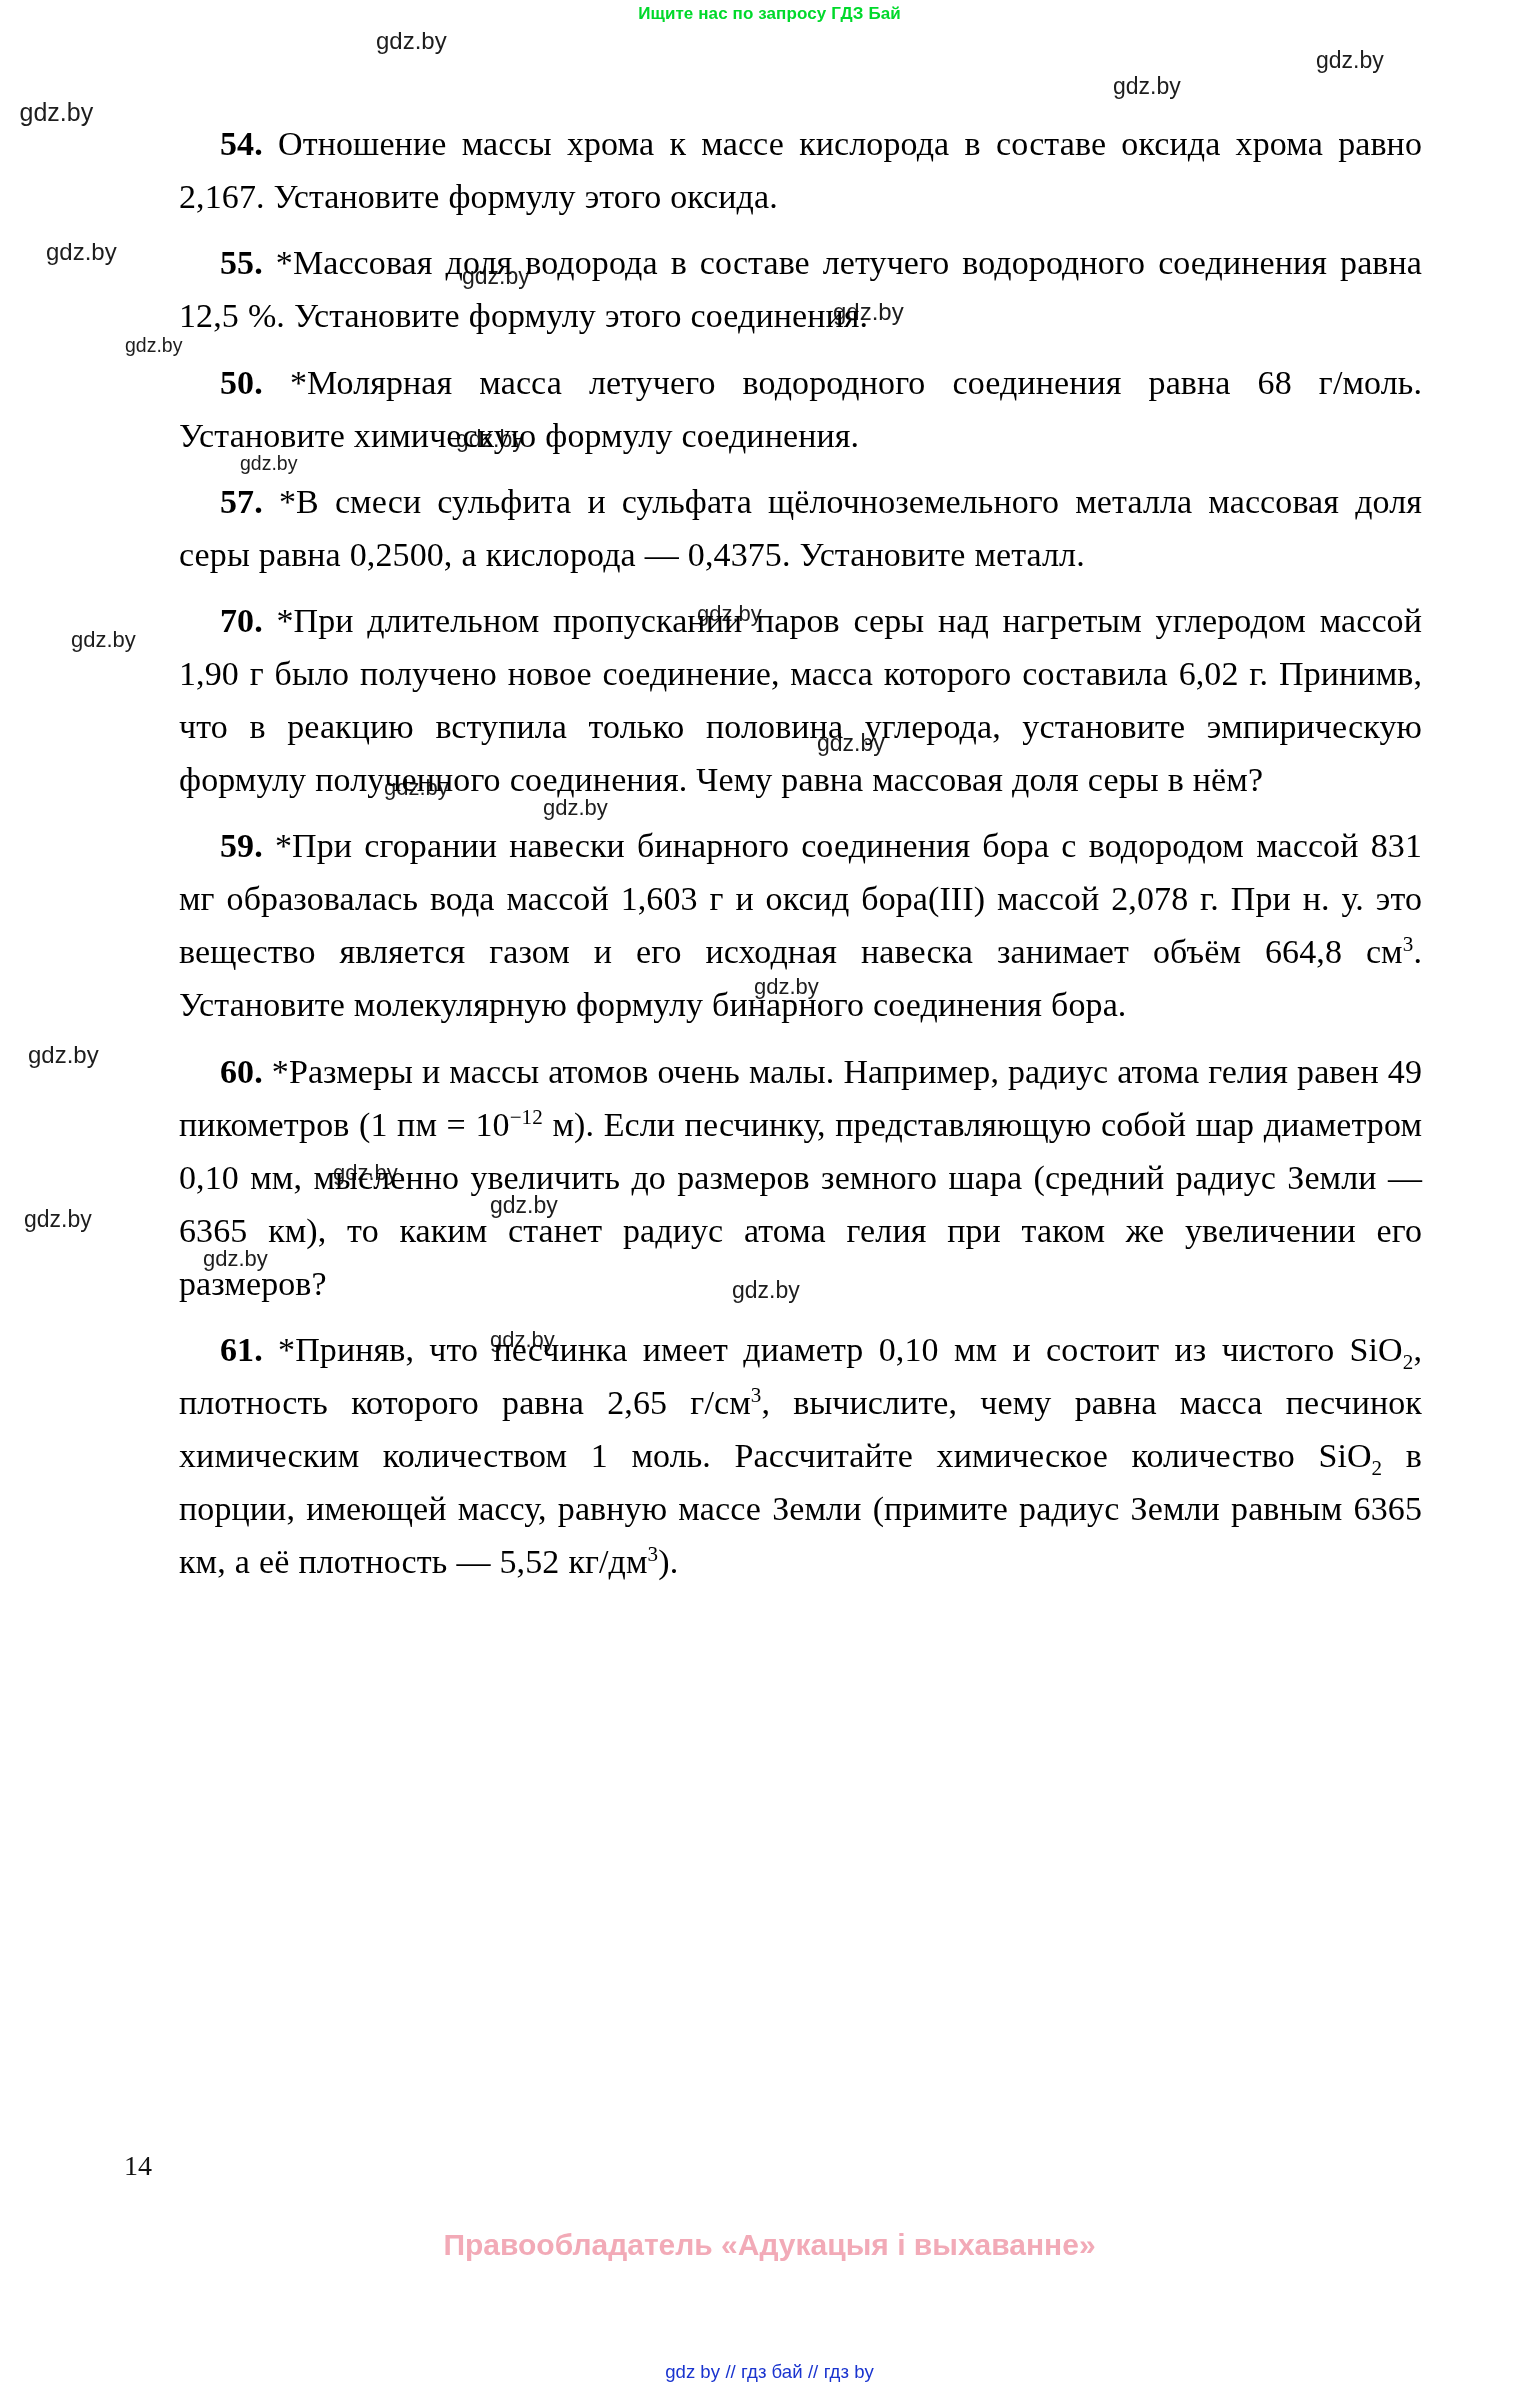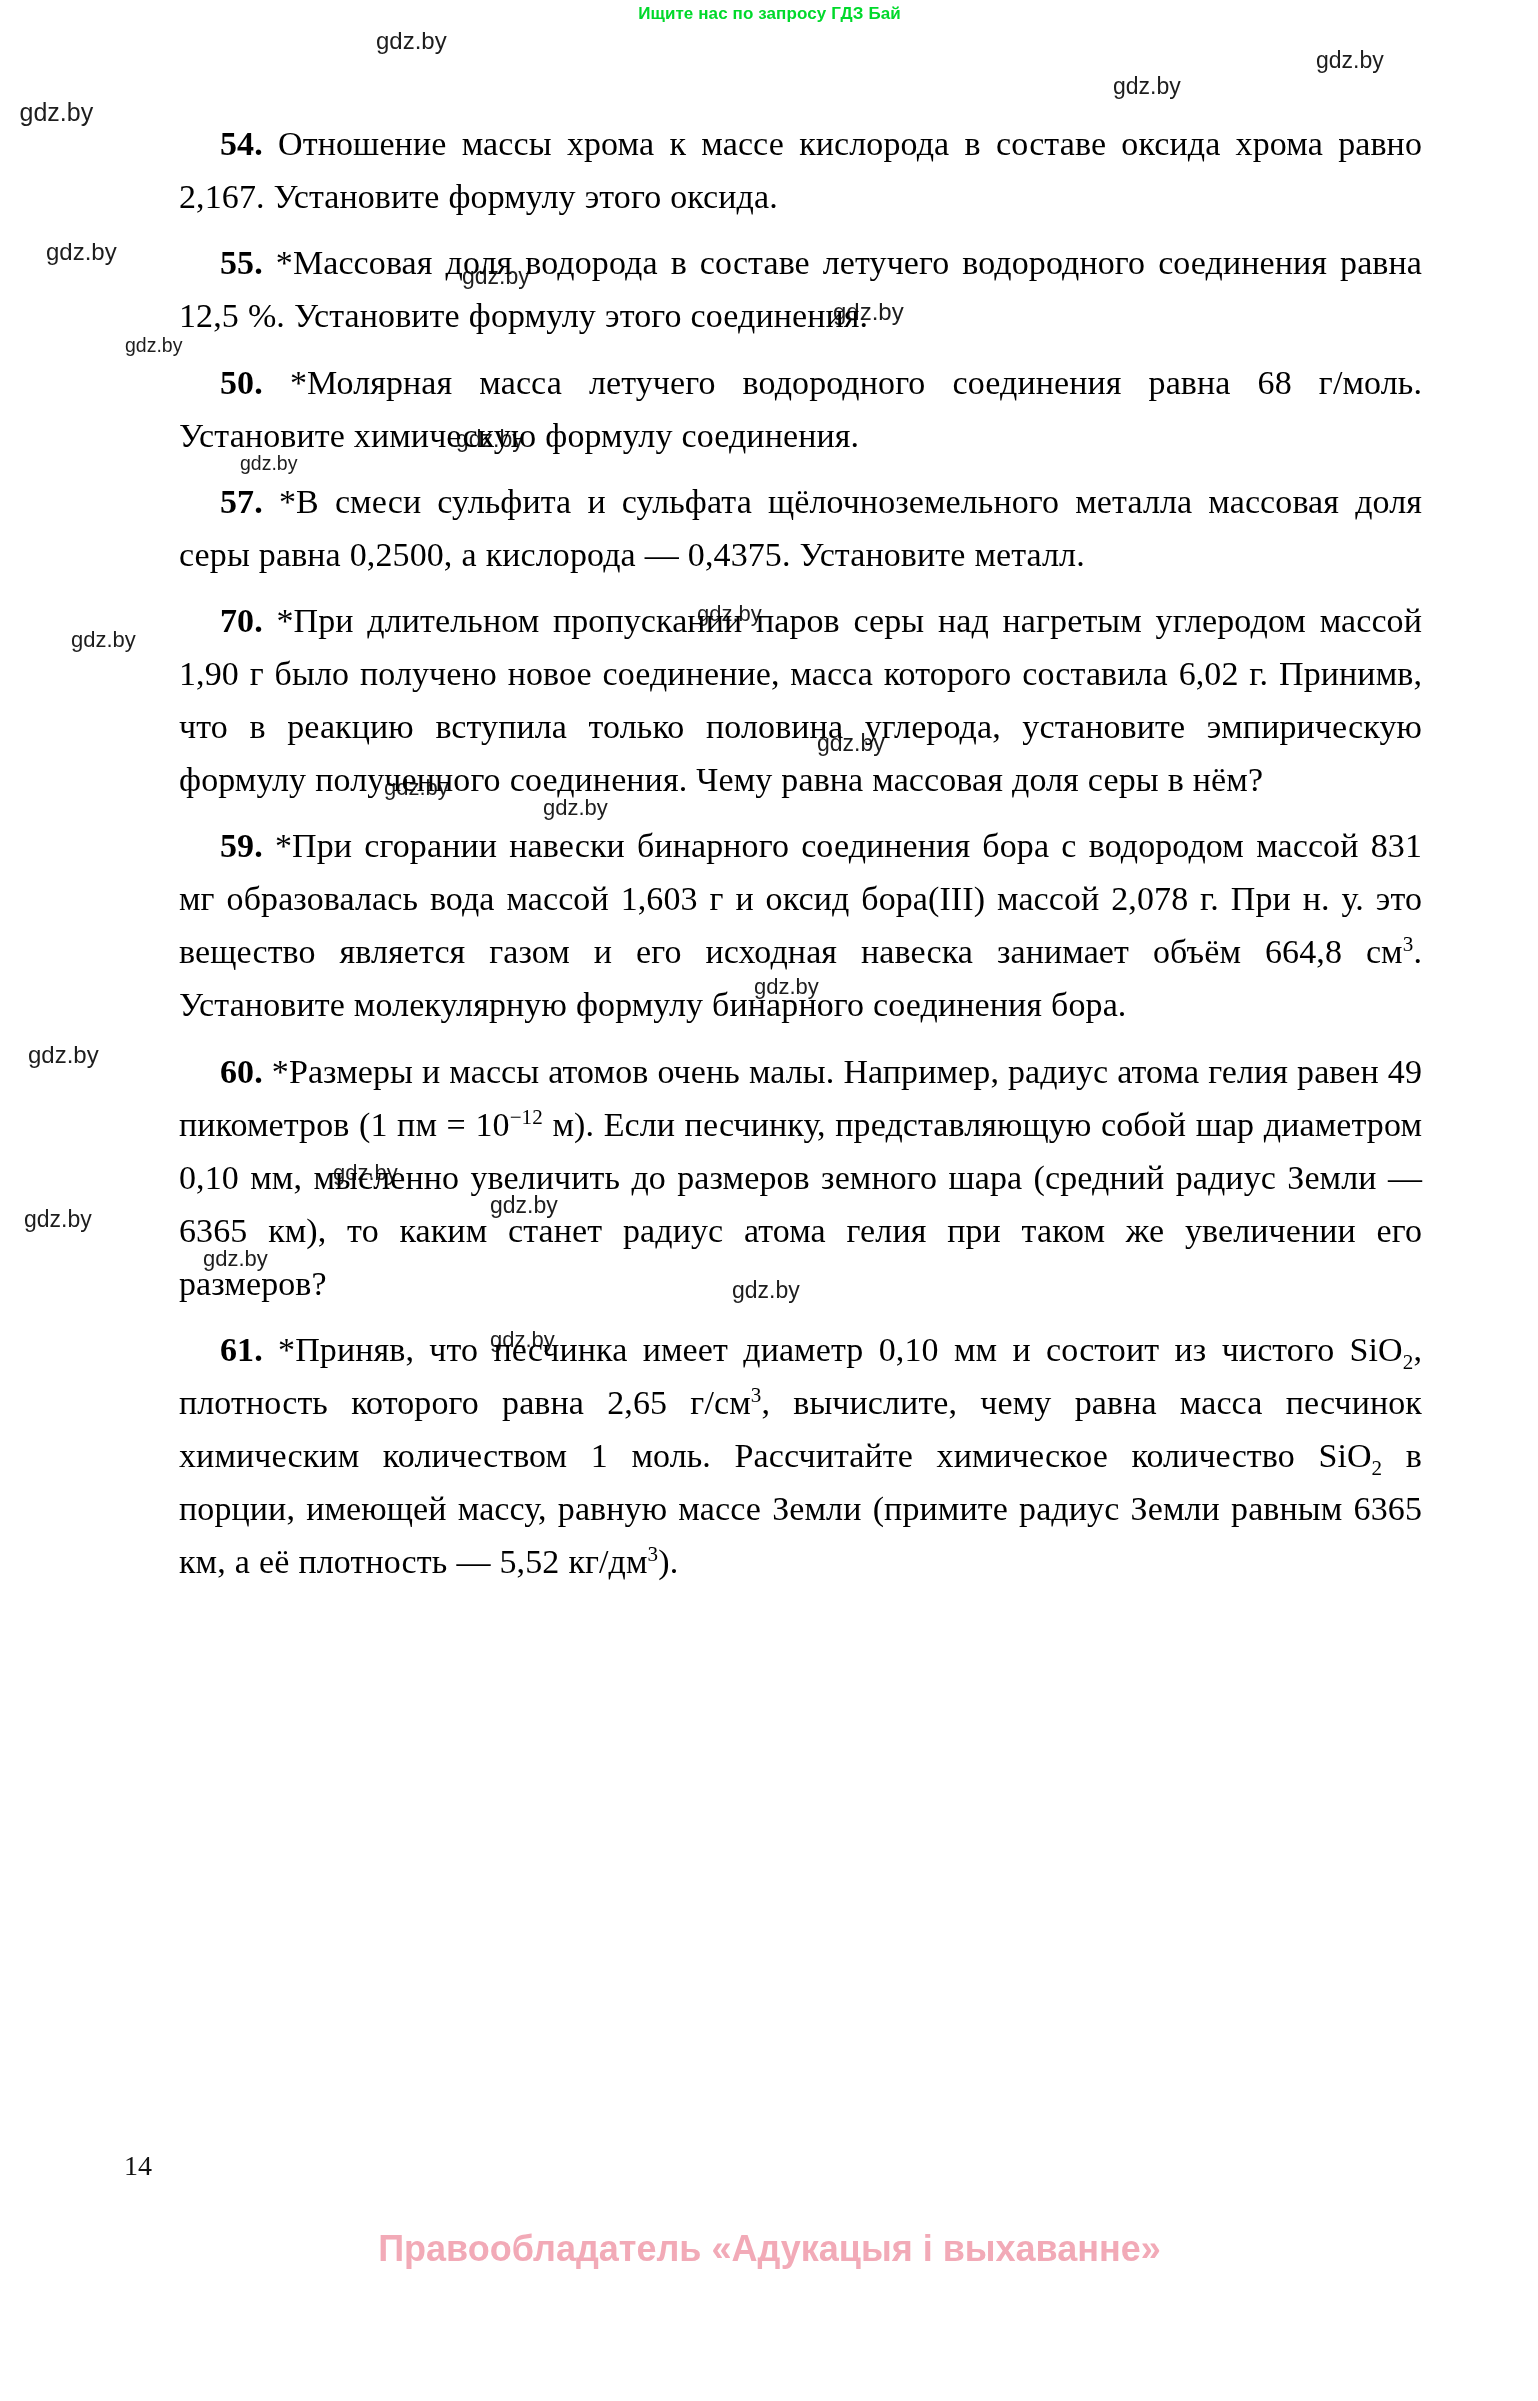--- a/index.html
+++ b/index.html
@@ -87,21 +87,21 @@
   }
 
   
   .copyright {
     position: absolute;
     left: 0;
     top: 2228px;
     width: 1539px;
     text-align: center;
     font-family: "Liberation Sans", "DejaVu Sans", sans-serif;
-    font-size: 36px;
+    font-size: 30px;
     font-weight: 600;
     color: #f2aab7;
     white-space: nowrap;
   }
 
   
   .bottom-links {
     position: absolute;
     left: 0;
     top: 2361px;
@@ -164,15 +164,16 @@
     <p class="task"><span class="num">60.</span><span> *Размеры и массы атомов очень малы. Например, радиус атома гелия равен 49 пикометров (1 пм = 10</span><sup>−12</sup><span> м). Если песчинку, представляющую собой шар диаметром 0,10 мм, мысленно увеличить до размеров земного шара (средний радиус Земли — 6365 км), то каким станет радиус атома гелия при таком же увеличении его размеров?</span></p>
 
     <p class="task"><span class="num">61.</span><span> *Приняв, что песчинка имеет диаметр 0,10 мм и состоит из чистого SiO</span><sub>2</sub><span>, плотность которого равна 2,65 г/см</span><sup>3</sup><span>, вычислите, чему равна масса песчинок химическим количеством 1 моль. Рассчитайте химическое количество SiO</span><sub>2</sub><span> в порции, имеющей массу, равную массе Земли (примите радиус Земли равным 6365 км, а её плотность — 5,52 кг/дм</span><sup>3</sup><span>).</span></p>
 
   </div>
 
   <div class="page-number">14</div>
 
   <div class="copyright">Правообладатель «Адукацыя і выхаванне»</div>
 
+  <div class="bottom-links" id="bottom-links"><span>gdz by</span><span>//</span><span>гдз бай</span><span>//</span><span>гдз by</span></div>
 
 </div>
 
 
 </body></html>

